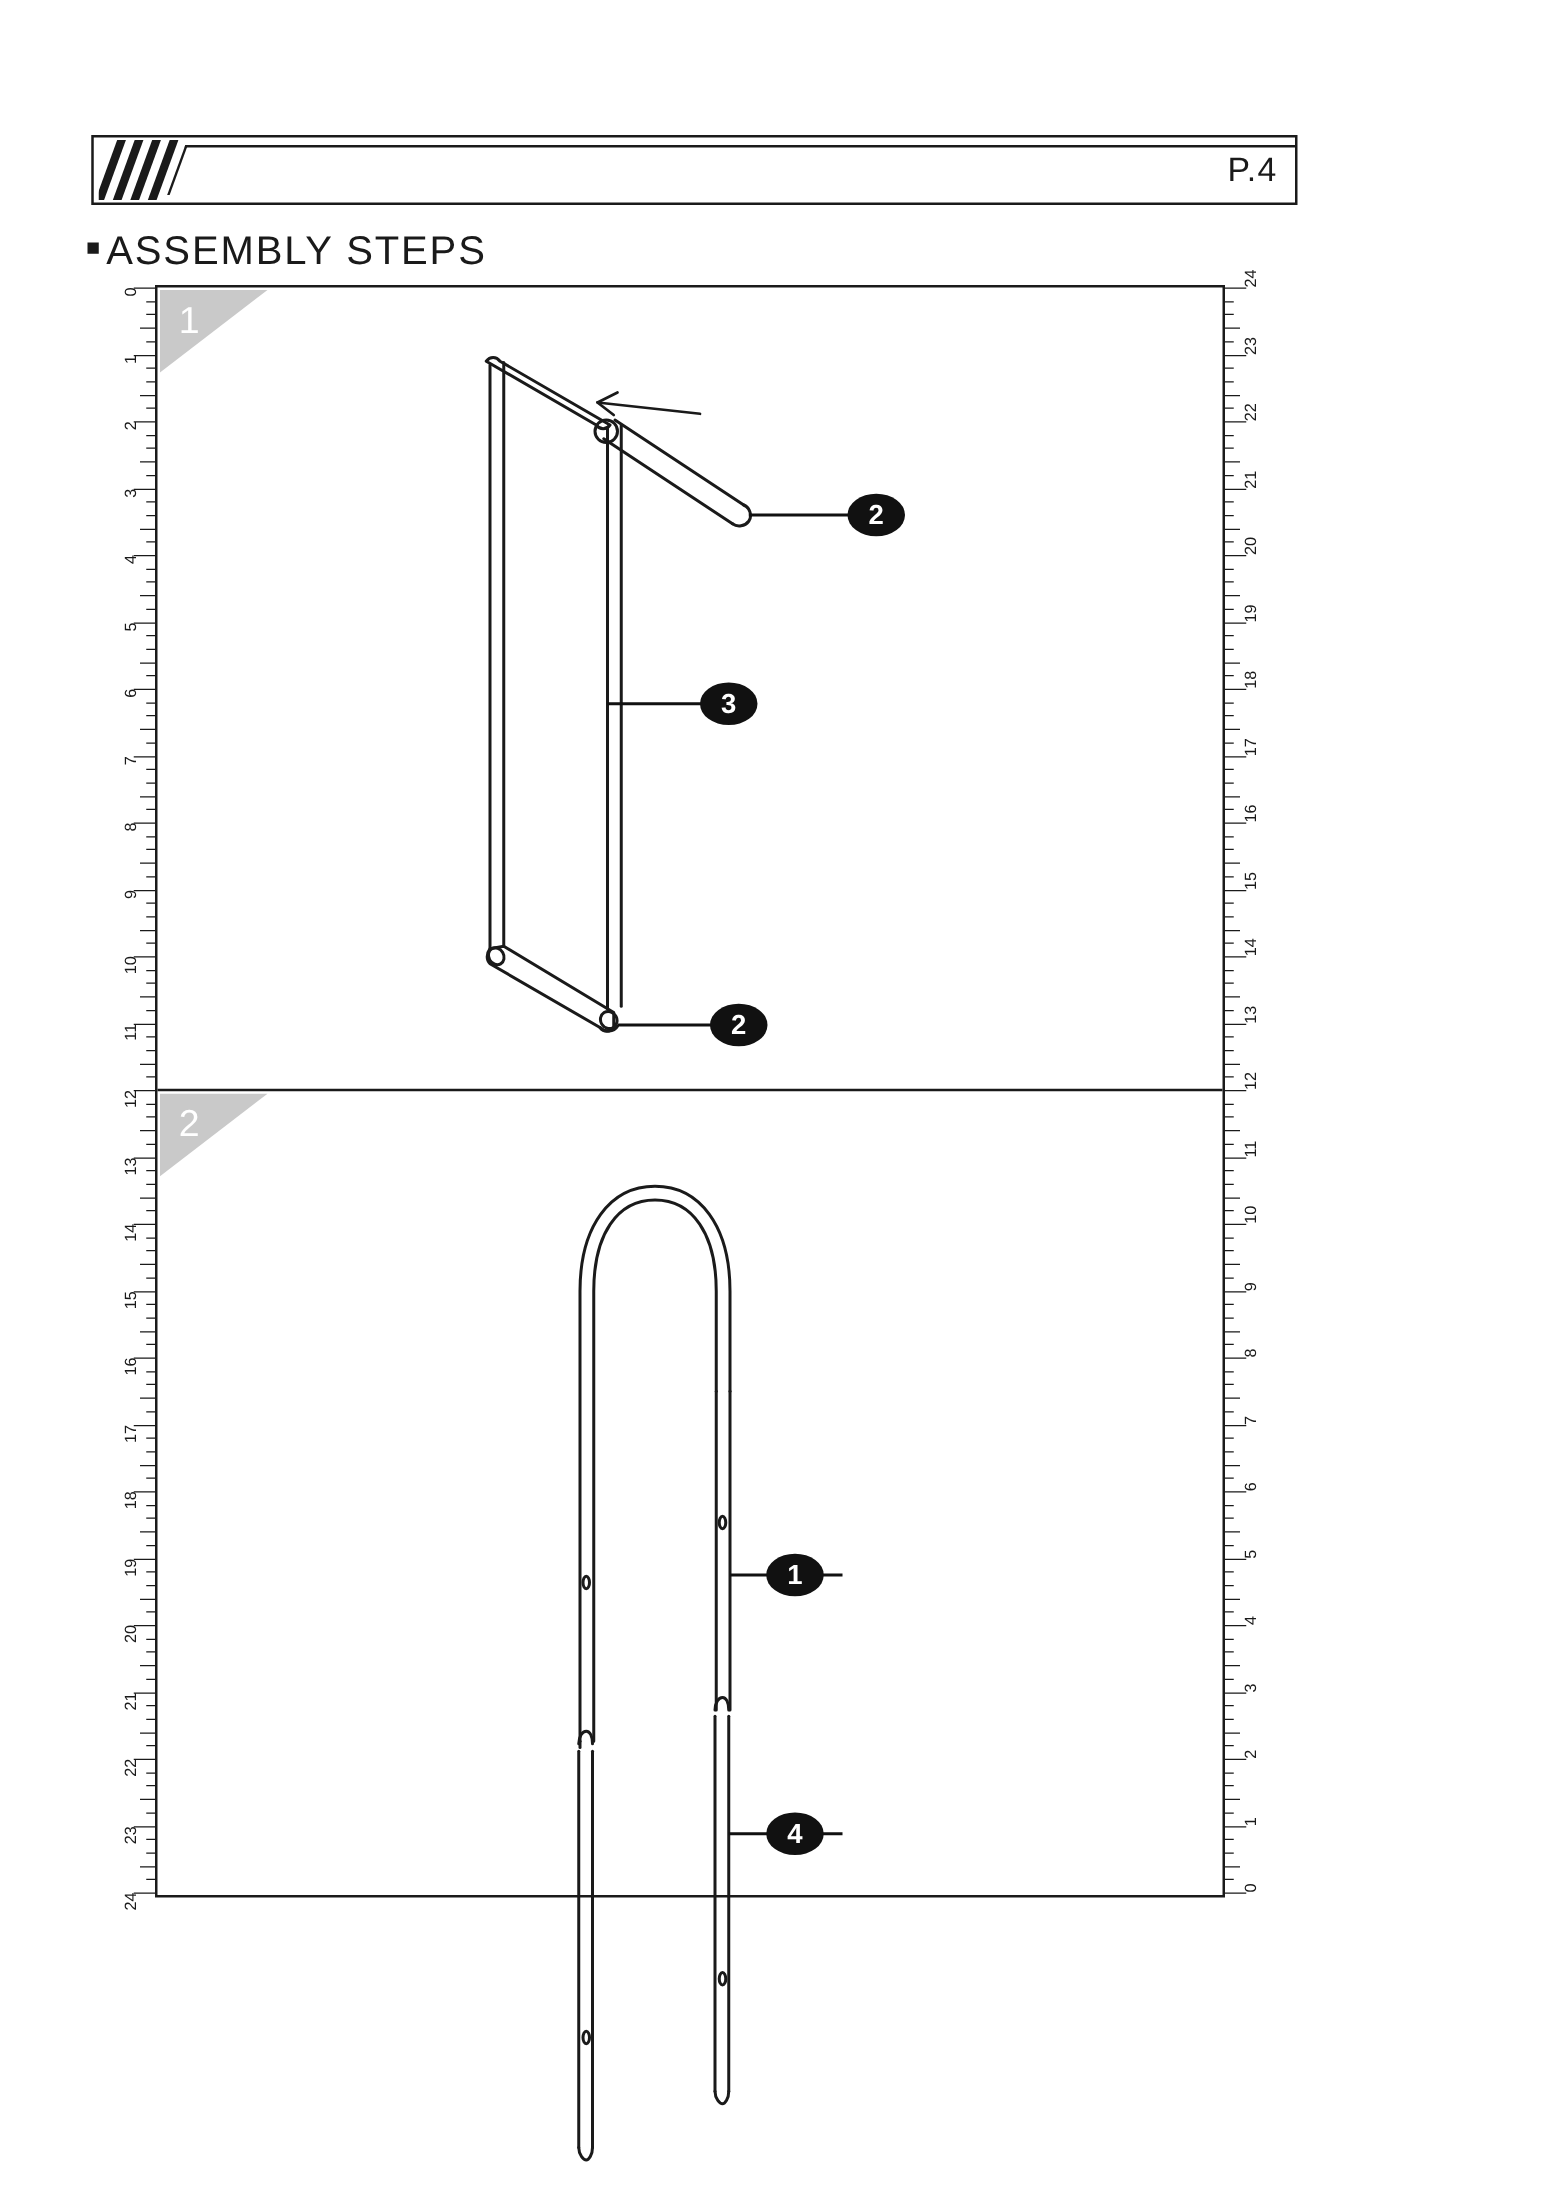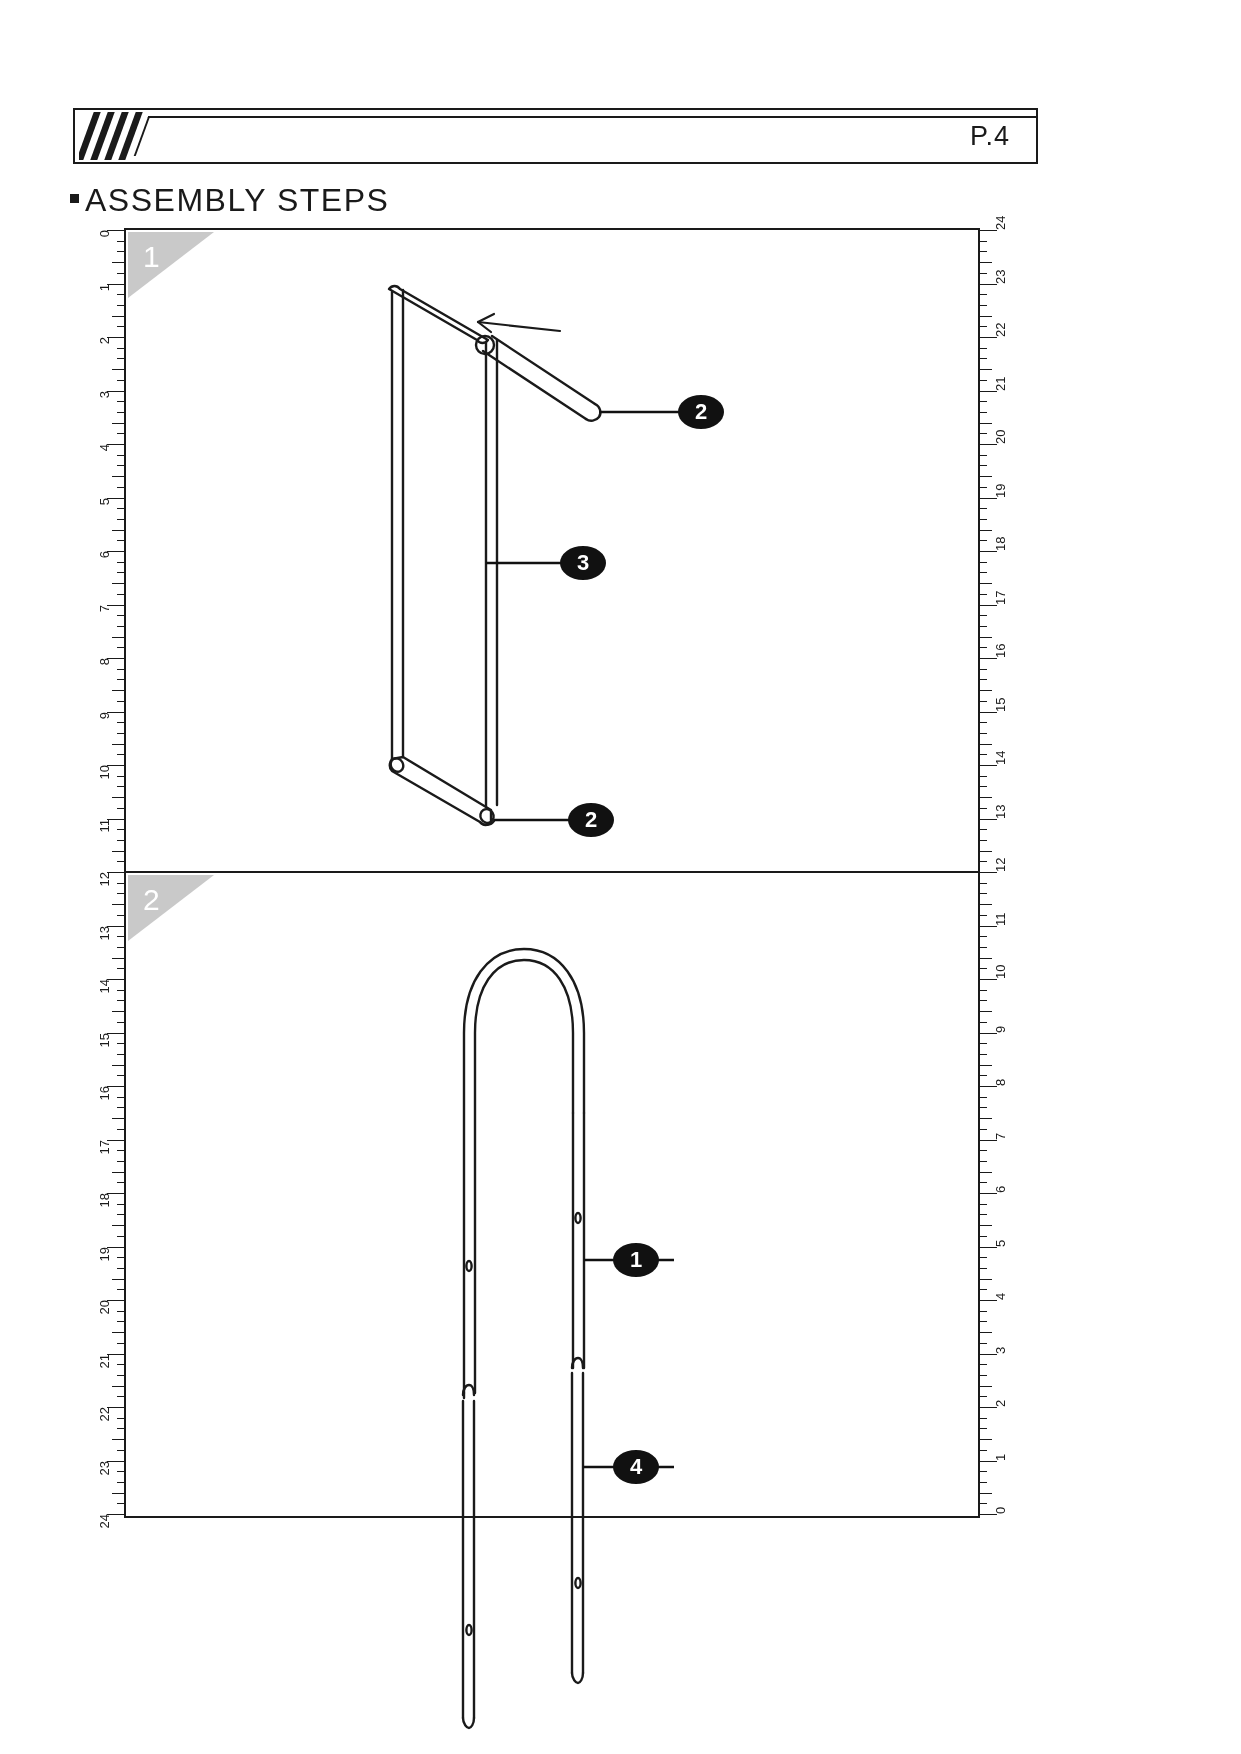--- a/index.html
+++ b/index.html
@@ -58,21 +58,21 @@
     background: #1a1a1a;
     transform: skewX(-20deg);
   }
   .hdr-stripes span:nth-child(1) { left: 6px; }
   .hdr-stripes span:nth-child(2) { left: 20px; }
   .hdr-stripes span:nth-child(3) { left: 34px; }
   .hdr-stripes span:nth-child(4) { left: 48px; }
 
   #page-number {
     position: absolute;
-    right: 28px;
+    right: 16px;
     top: 50%;
     transform: translateY(-50%);
     font-size: 27px;
     letter-spacing: 1px;
     font-family: "Liberation Sans", sans-serif;
   }
 
   
   #section-title {
     position: absolute;

